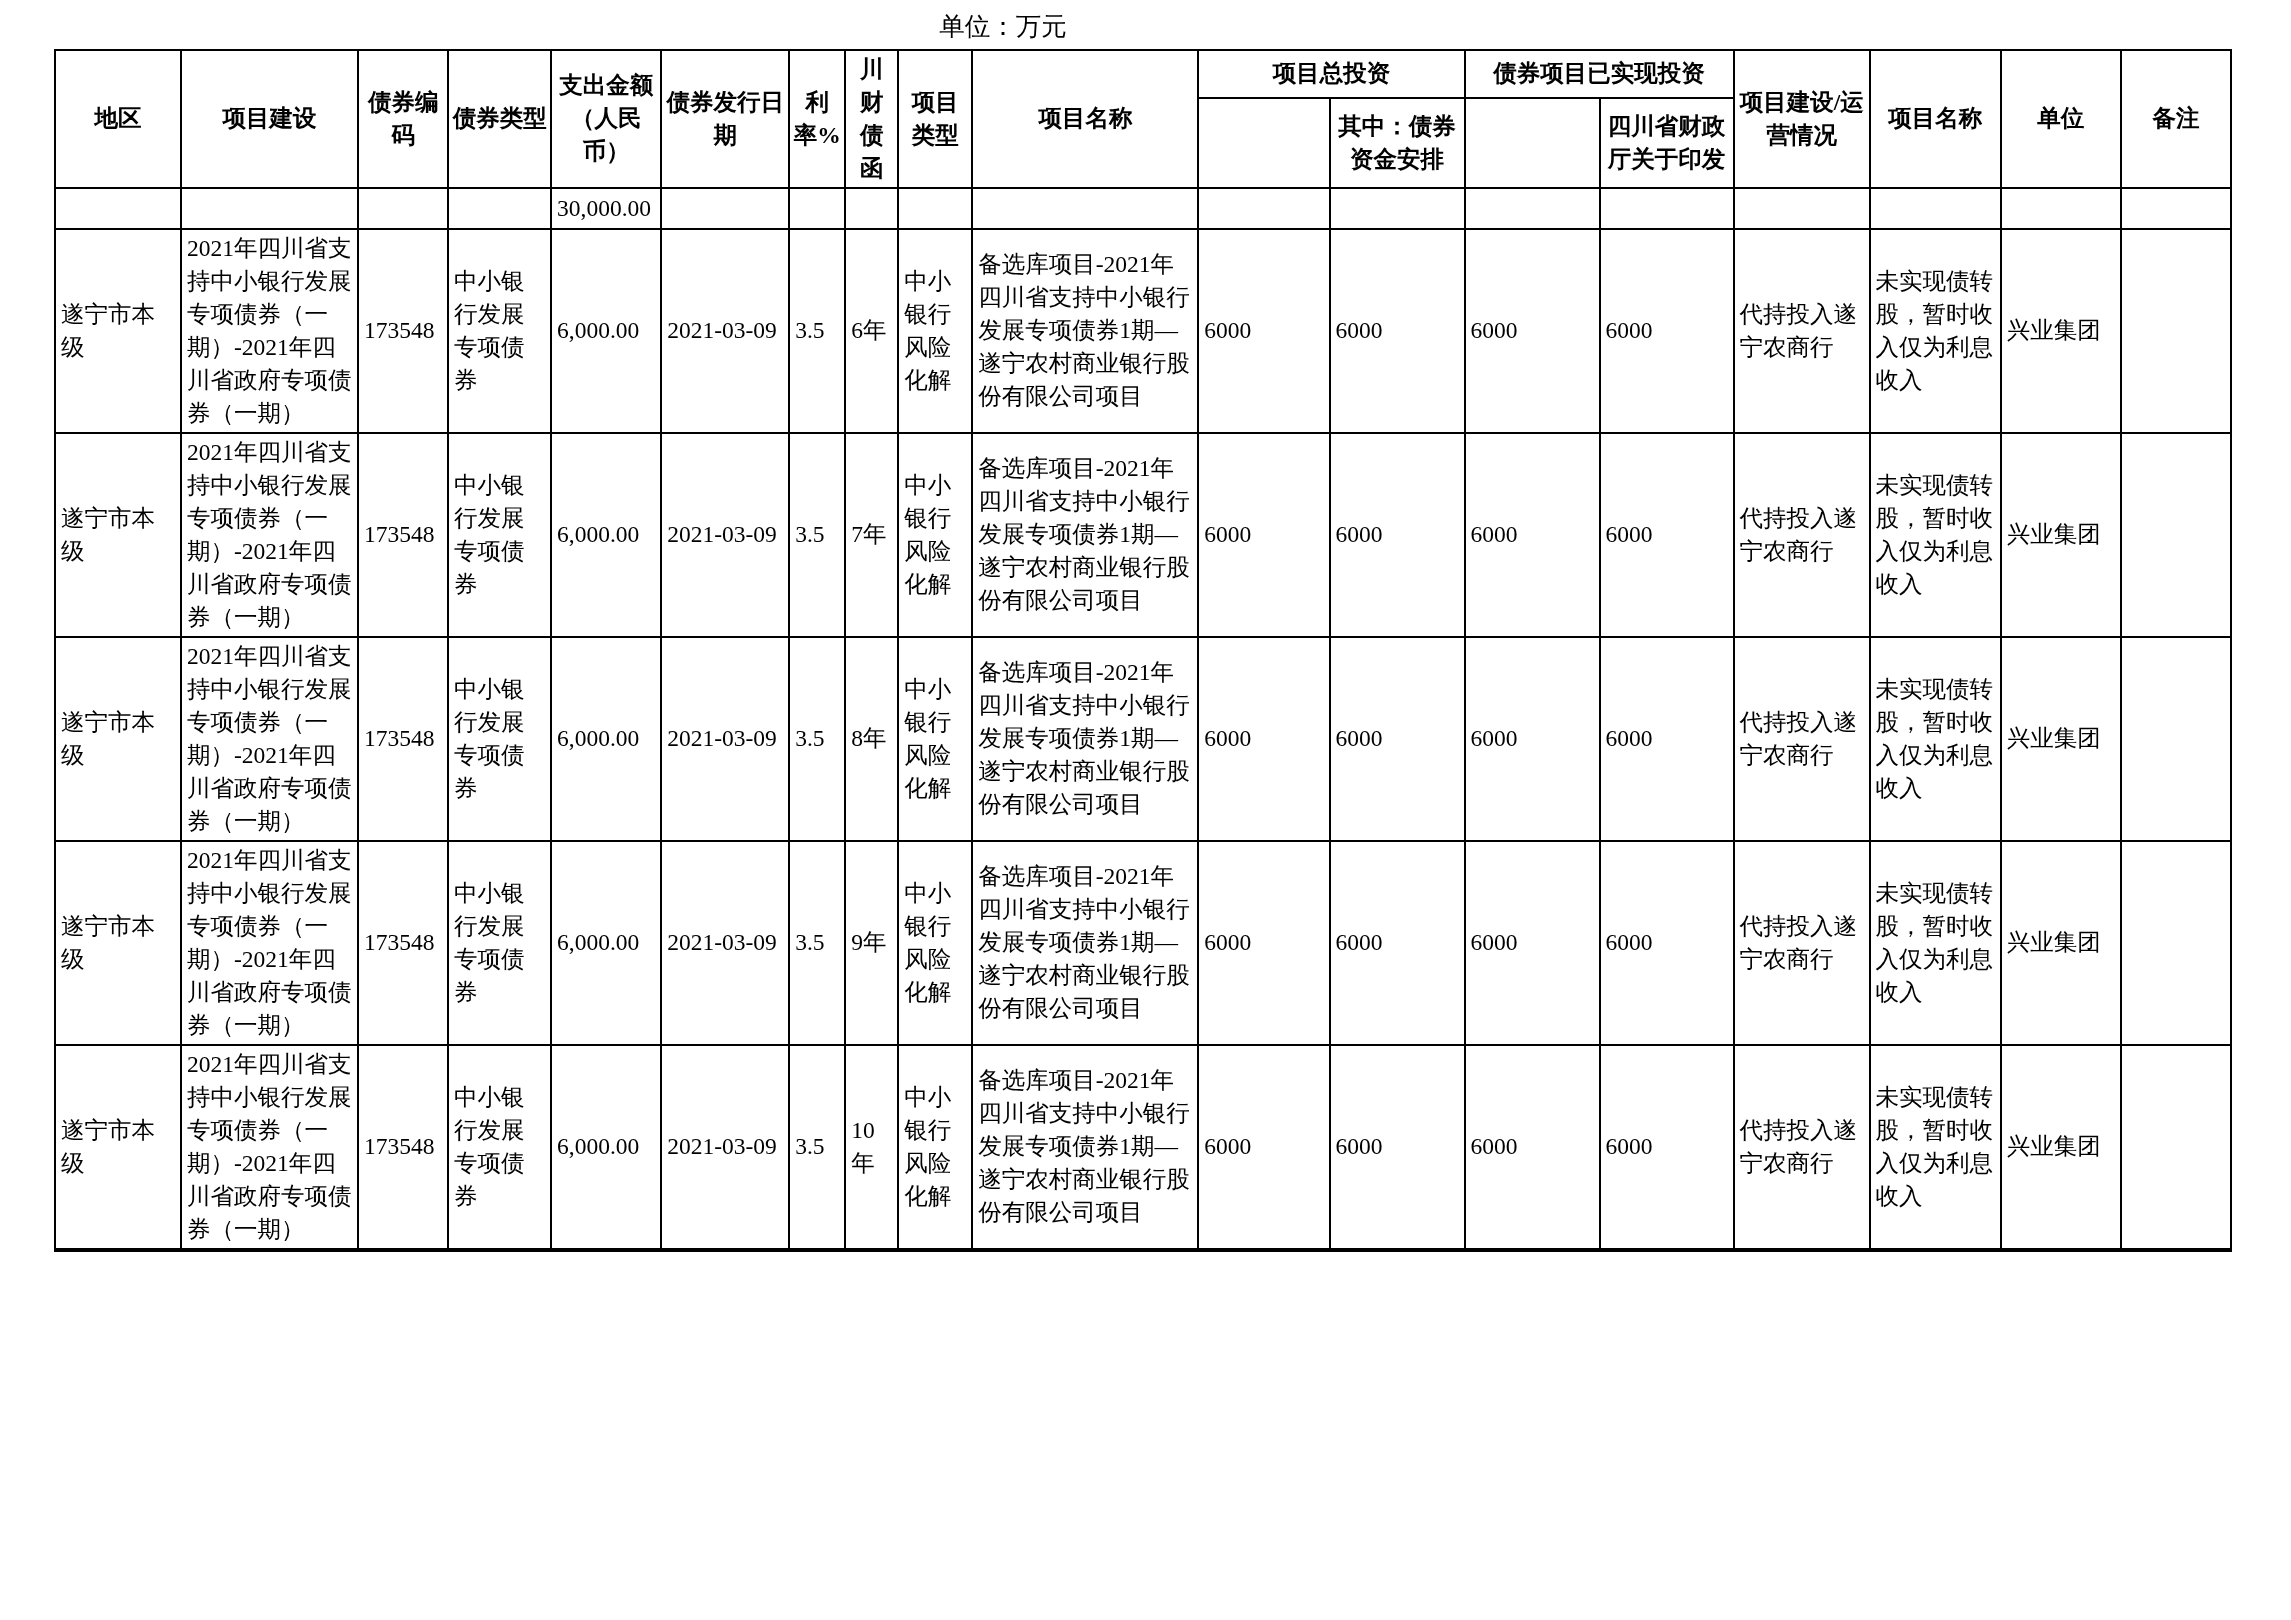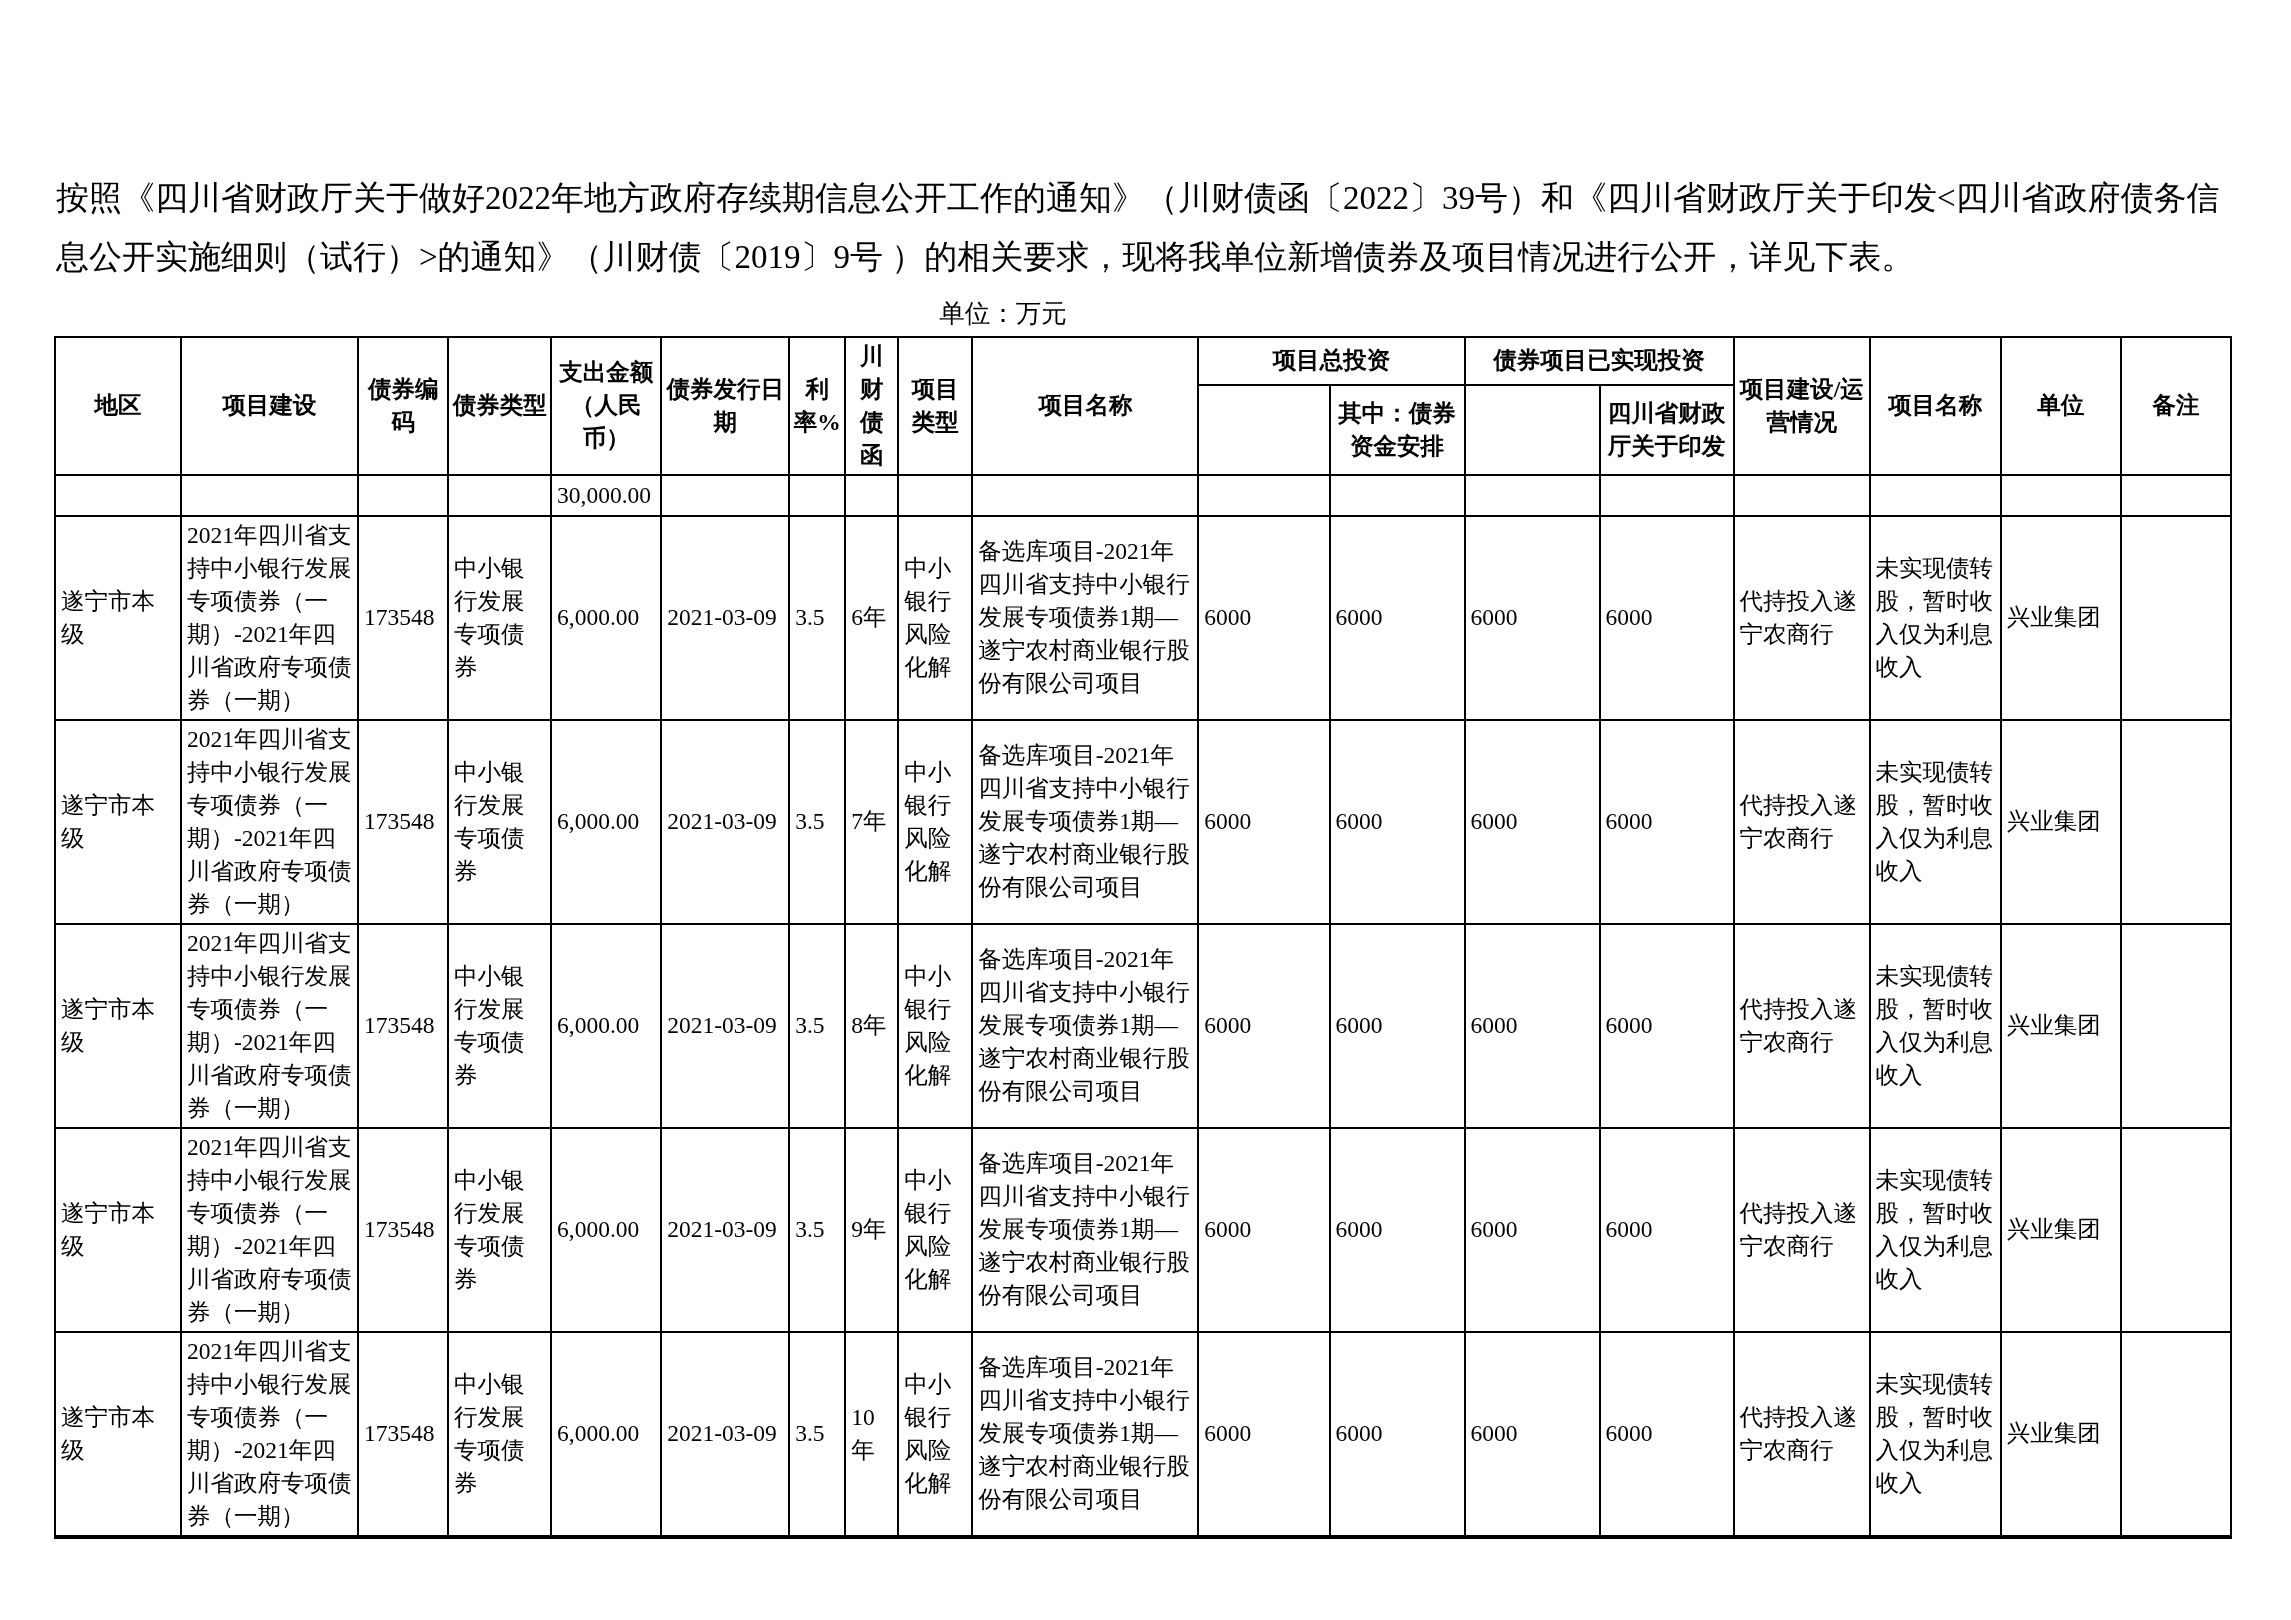--- a/index.html
+++ b/index.html
@@ -73,21 +73,20 @@
   tr.summary-row td { border-bottom-width: 2.9px; }
   tr.data-row { height: 179px; }
   tr.data-row td { border-bottom-width: 2.9px; }
   td.amount { text-align: right; padding-right: 2.9px; }
 </style>
 </head>
 <body>
 
 <div class="page">
 
-  <div class="intro">按照《四川省财政厅关于做好2022年地方政府存续期信息公开工作的通知》（川财债函〔2022〕39号）和《四川省财政厅关于印发&lt;四川省政府债务信息公开实施细则（试行）&gt;的通知》（川财债〔2019〕9号 ）的相关要求，现将我单位新增债券及项目情况进行公开，详见下表。</div>
 
 
   <div class="unit-note">单位：万元</div>
 
   <table class="bonds">
     <colgroup>
       <col style="width:126px">
         <col style="width:177px">
         <col style="width:90px">
         <col style="width:103px">

